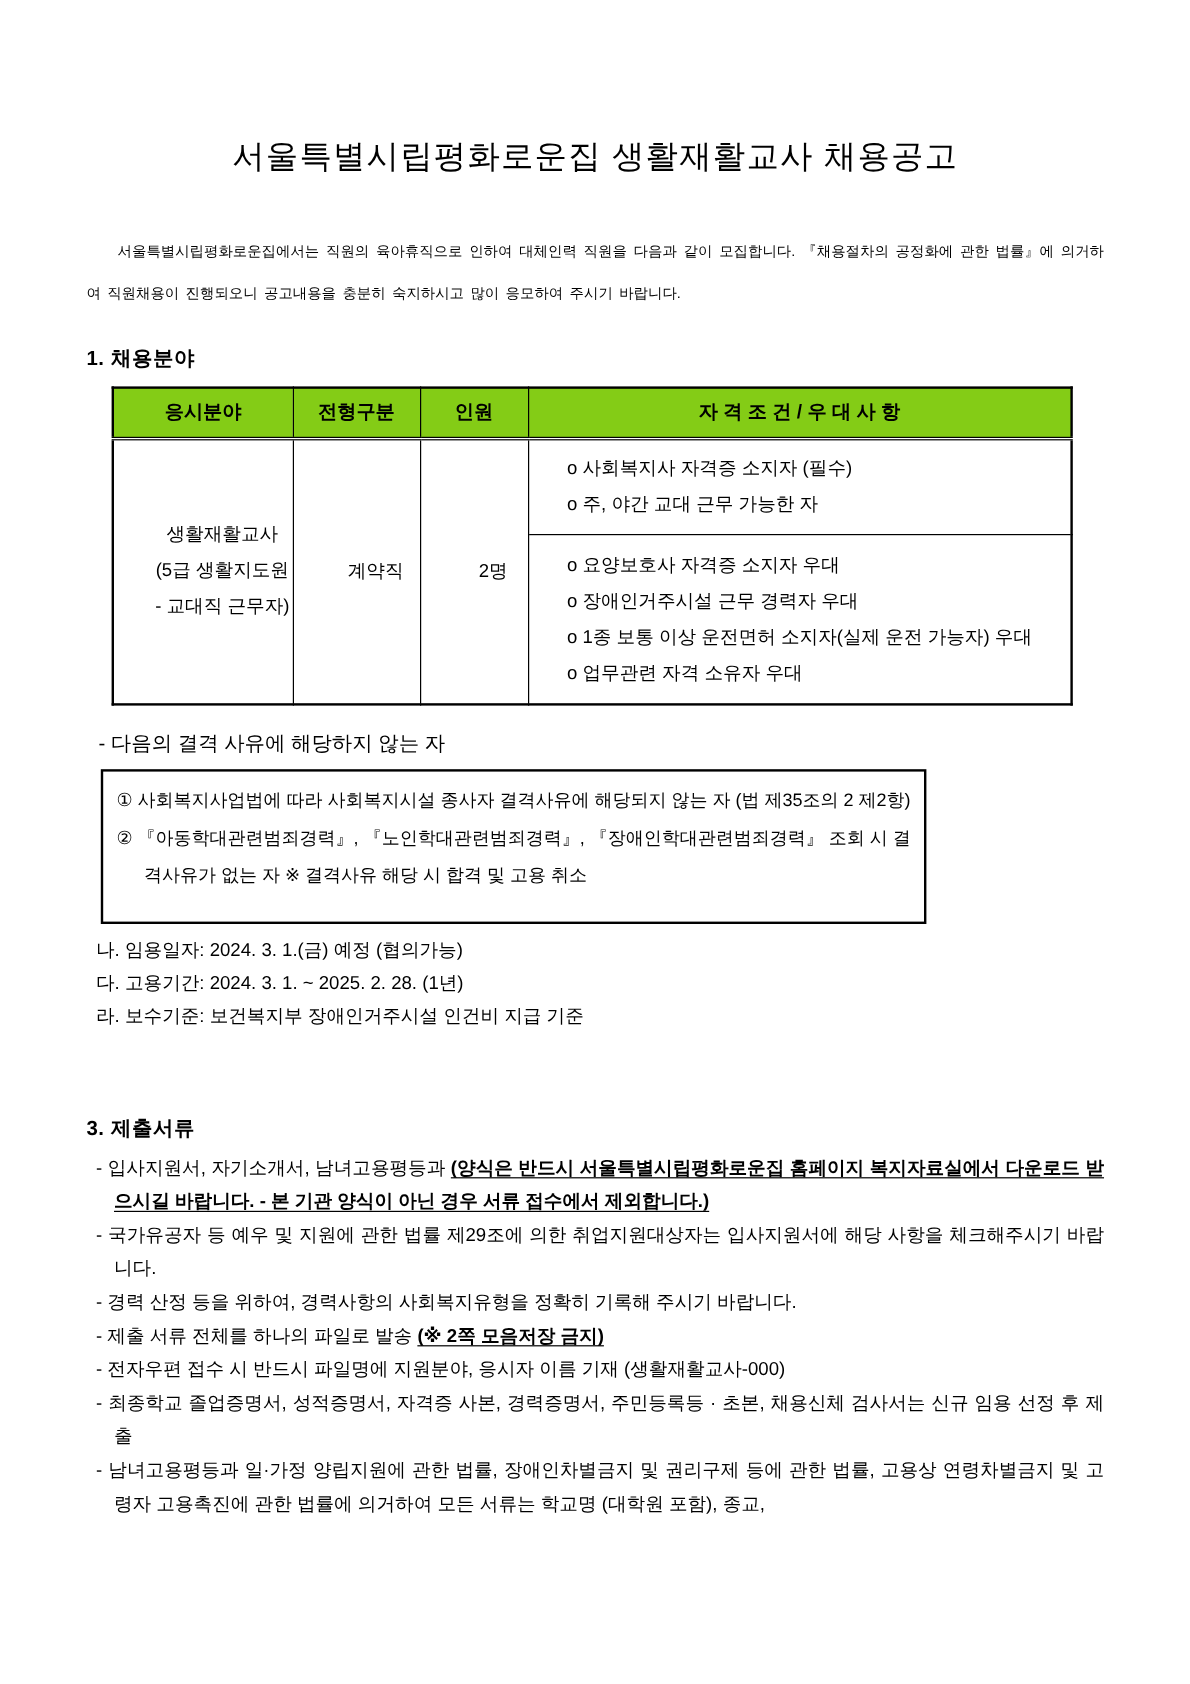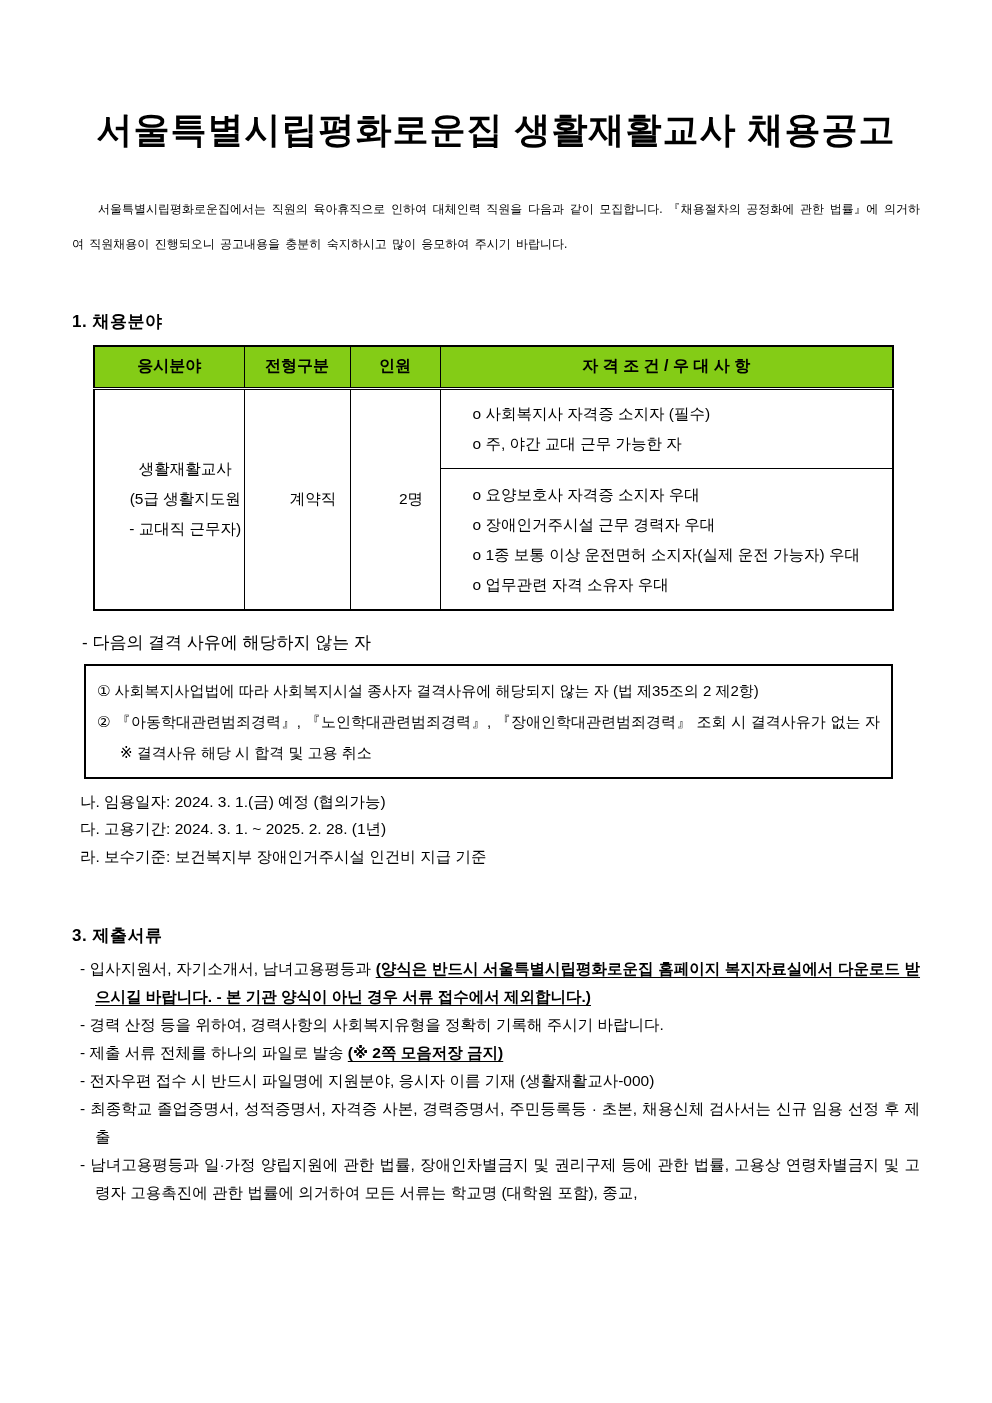--- a/index.html
+++ b/index.html
@@ -9,42 +9,42 @@
     font-family: "Liberation Sans", "DejaVu Sans", sans-serif;
     color: #000;
   }
   .page {
     width: 992px; height: 1403px;
     padding: 110px 72px 0 72px;
     overflow: hidden;
     background: #ffffff;
   }
   .doc-title {
-    font-size: 36px;
-    font-weight: bold;
+    font-size: 27px;
+    font-weight: normal;
     text-align: center;
     letter-spacing: 1px;
     line-height: 40px;
   }
   .intro {
     margin-top: 42px;
     font-size: 12px;
     line-height: 35px;
     text-align: justify;
     text-indent: 26px;
     word-spacing: 2px;
   }
   .sec-heading {
     font-size: 17px;
     font-weight: bold;
     letter-spacing: 0.5px;
   }
-  .sec1-heading { margin-top: 48px; }
+  .sec1-heading { margin-top: 25px; }
   .sec2-heading { margin-top: 40px; }
-  .sec3-heading { margin-top: 54px; }
+  .sec3-heading { margin-top: 68px; }
 
   table.recruit {
     margin: 12px 0 0 21px;
     width: 799px;
     border-collapse: collapse;
     border: 2px solid #000;
     table-layout: fixed;
   }
   table.recruit th {
     background: #84cc16;
@@ -68,23 +68,23 @@
   td.qual-top { height: 70px; }
   td.qual-bottom { height: 121px; padding-top: 11px; }
   .qline { line-height: 30px; white-space: nowrap; }
 
   .note {
     margin: 20px 0 0 10px;
     font-size: 17px;
   }
   .disq-box {
     margin: 10px 0 0 12px;
-    width: 809px;
+    width: 688px;
     border: 2px solid #000;
-    padding: 9px 11px 9px 11px;
+    padding: 9px 11px 23px 11px;
     font-size: 15px;
   }
   .box-line {
     line-height: 31px;
     padding-left: 23px;
     text-indent: -23px;
     text-align: justify;
   }
 
   .sec2-items { margin-top: 9px; padding-left: 8px; }
@@ -164,20 +164,21 @@
 
   <div class="sec2-items" id="sec2-items">
       <div class="sec2-item">나. 임용일자: 2024. 3. 1.(금) 예정 (협의가능)</div>
       <div class="sec2-item">다. 고용기간: 2024. 3. 1. ~ 2025. 2. 28. (1년)</div>
       <div class="sec2-item">라. 보수기준: 보건복지부 장애인거주시설 인건비 지급 기준</div>
     </div>
 
   <div class="sec-heading sec3-heading">3. 제출서류</div>
   <div class="sec3-items" id="sec3-items">
       <div class="s3-item"><span class="">- 입사지원서, 자기소개서, 남녀고용평등과 </span><span class="em">(양식은 반드시 서울특별시립평화로운집 홈페이지 복지자료실에서 다운로드 받으시길 바랍니다. - 본 기관 양식이 아닌 경우 서류 접수에서 제외합니다.)</span></div>
+      <div class="s3-item"><span class="">- 국가유공자 등 예우 및 지원에 관한 법률 제29조에 의한 취업지원대상자는 입사지원서에 해당 사항을 체크해주시기 바랍니다.</span></div>
       <div class="s3-item"><span class="">- 경력 산정 등을 위하여, 경력사항의 사회복지유형을 정확히 기록해 주시기 바랍니다.</span></div>
       <div class="s3-item"><span class="">- 제출 서류 전체를 하나의 파일로 발송 </span><span class="em">(※ 2쪽 모음저장 금지)</span></div>
       <div class="s3-item"><span class="">- 전자우편 접수 시 반드시 파일명에 지원분야, 응시자 이름 기재 (생활재활교사-000)</span></div>
       <div class="s3-item"><span class="">- 최종학교 졸업증명서, 성적증명서, 자격증 사본, 경력증명서, 주민등록등 · 초본, 채용신체 검사서는 신규 임용 선정 후 제출</span></div>
       <div class="s3-item"><span class="">- 남녀고용평등과 일·가정 양립지원에 관한 법률, 장애인차별금지 및 권리구제 등에 관한 법률, 고용상 연령차별금지 및 고령자 고용촉진에 관한 법률에 의거하여 모든 서류는 학교명 (대학원 포함), 종교,</span></div>
     </div>
 
 </div>
 
 </body></html>

